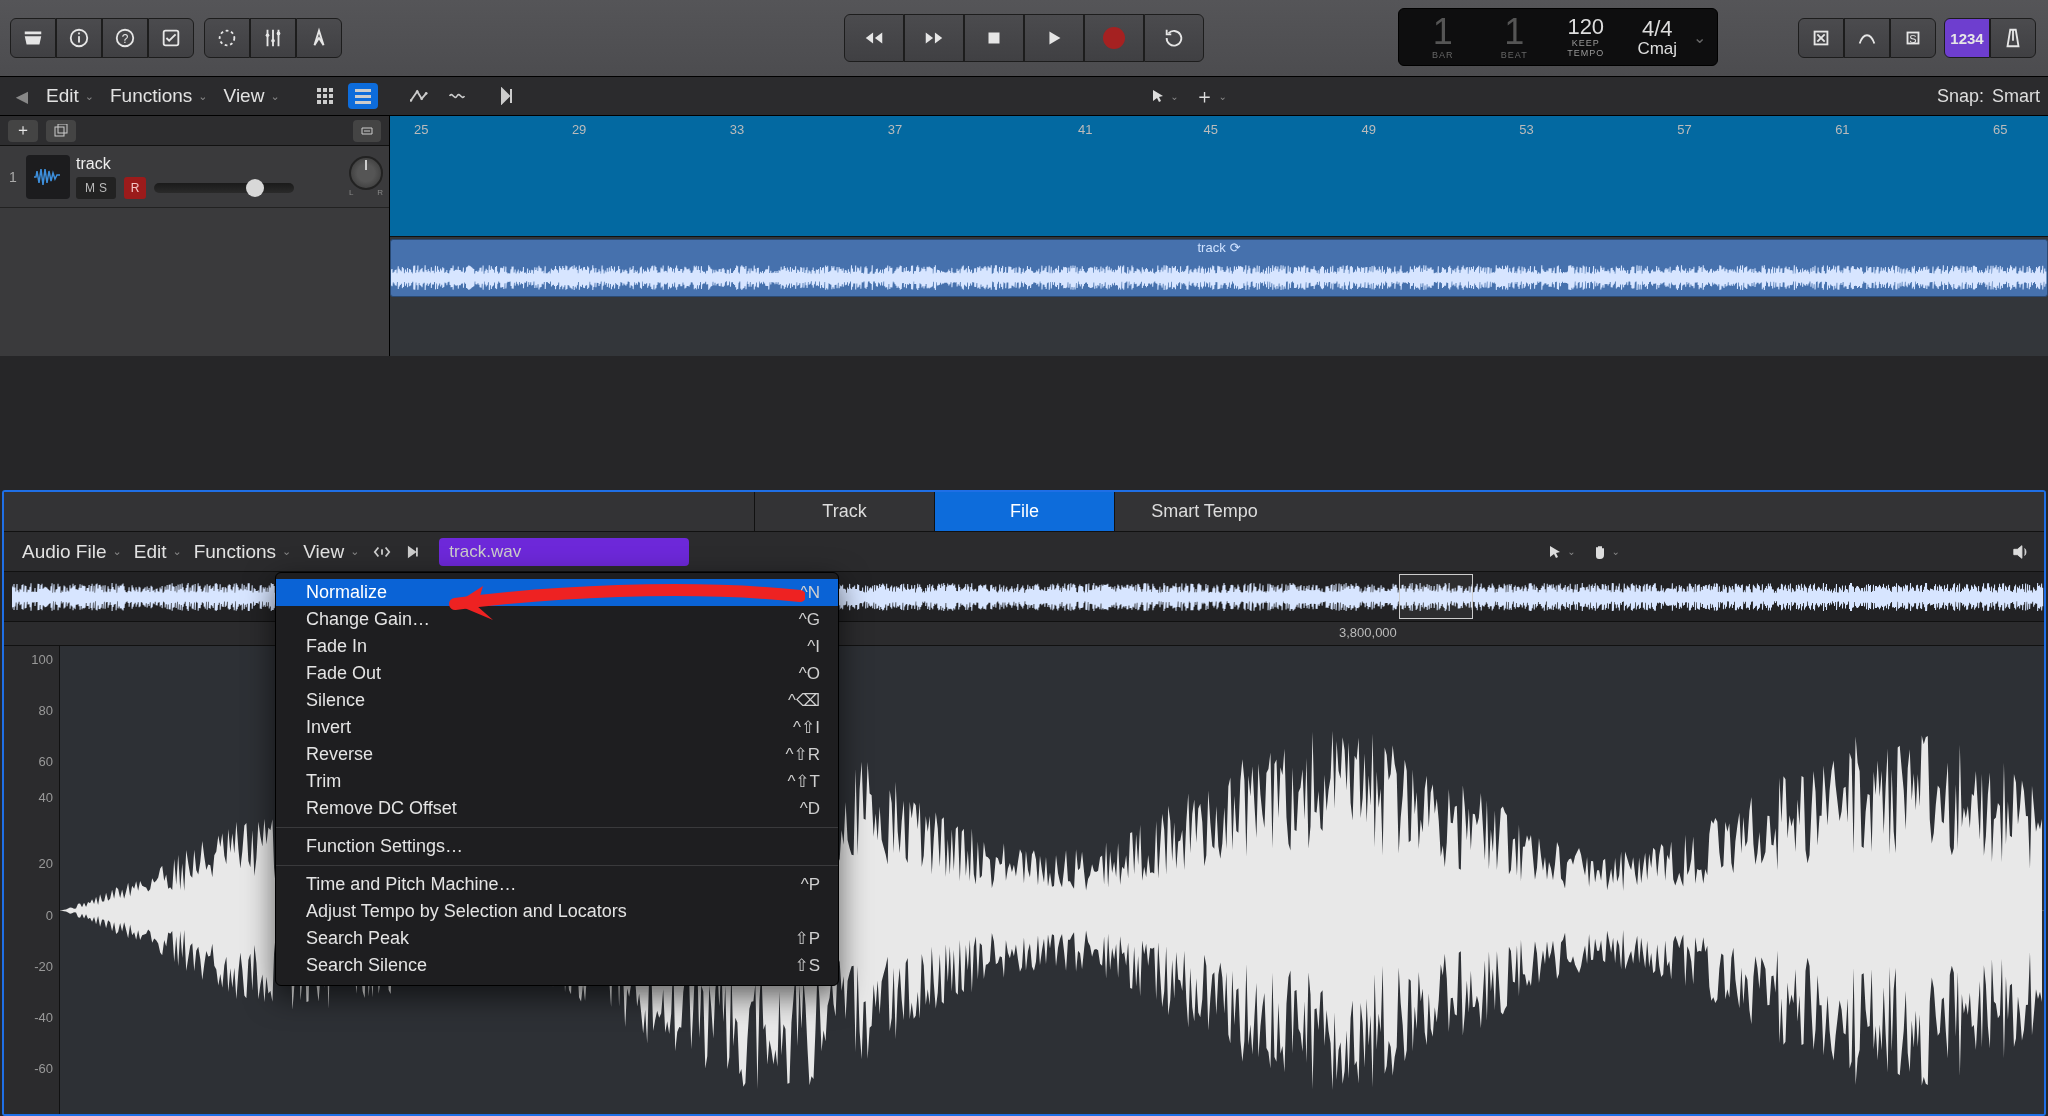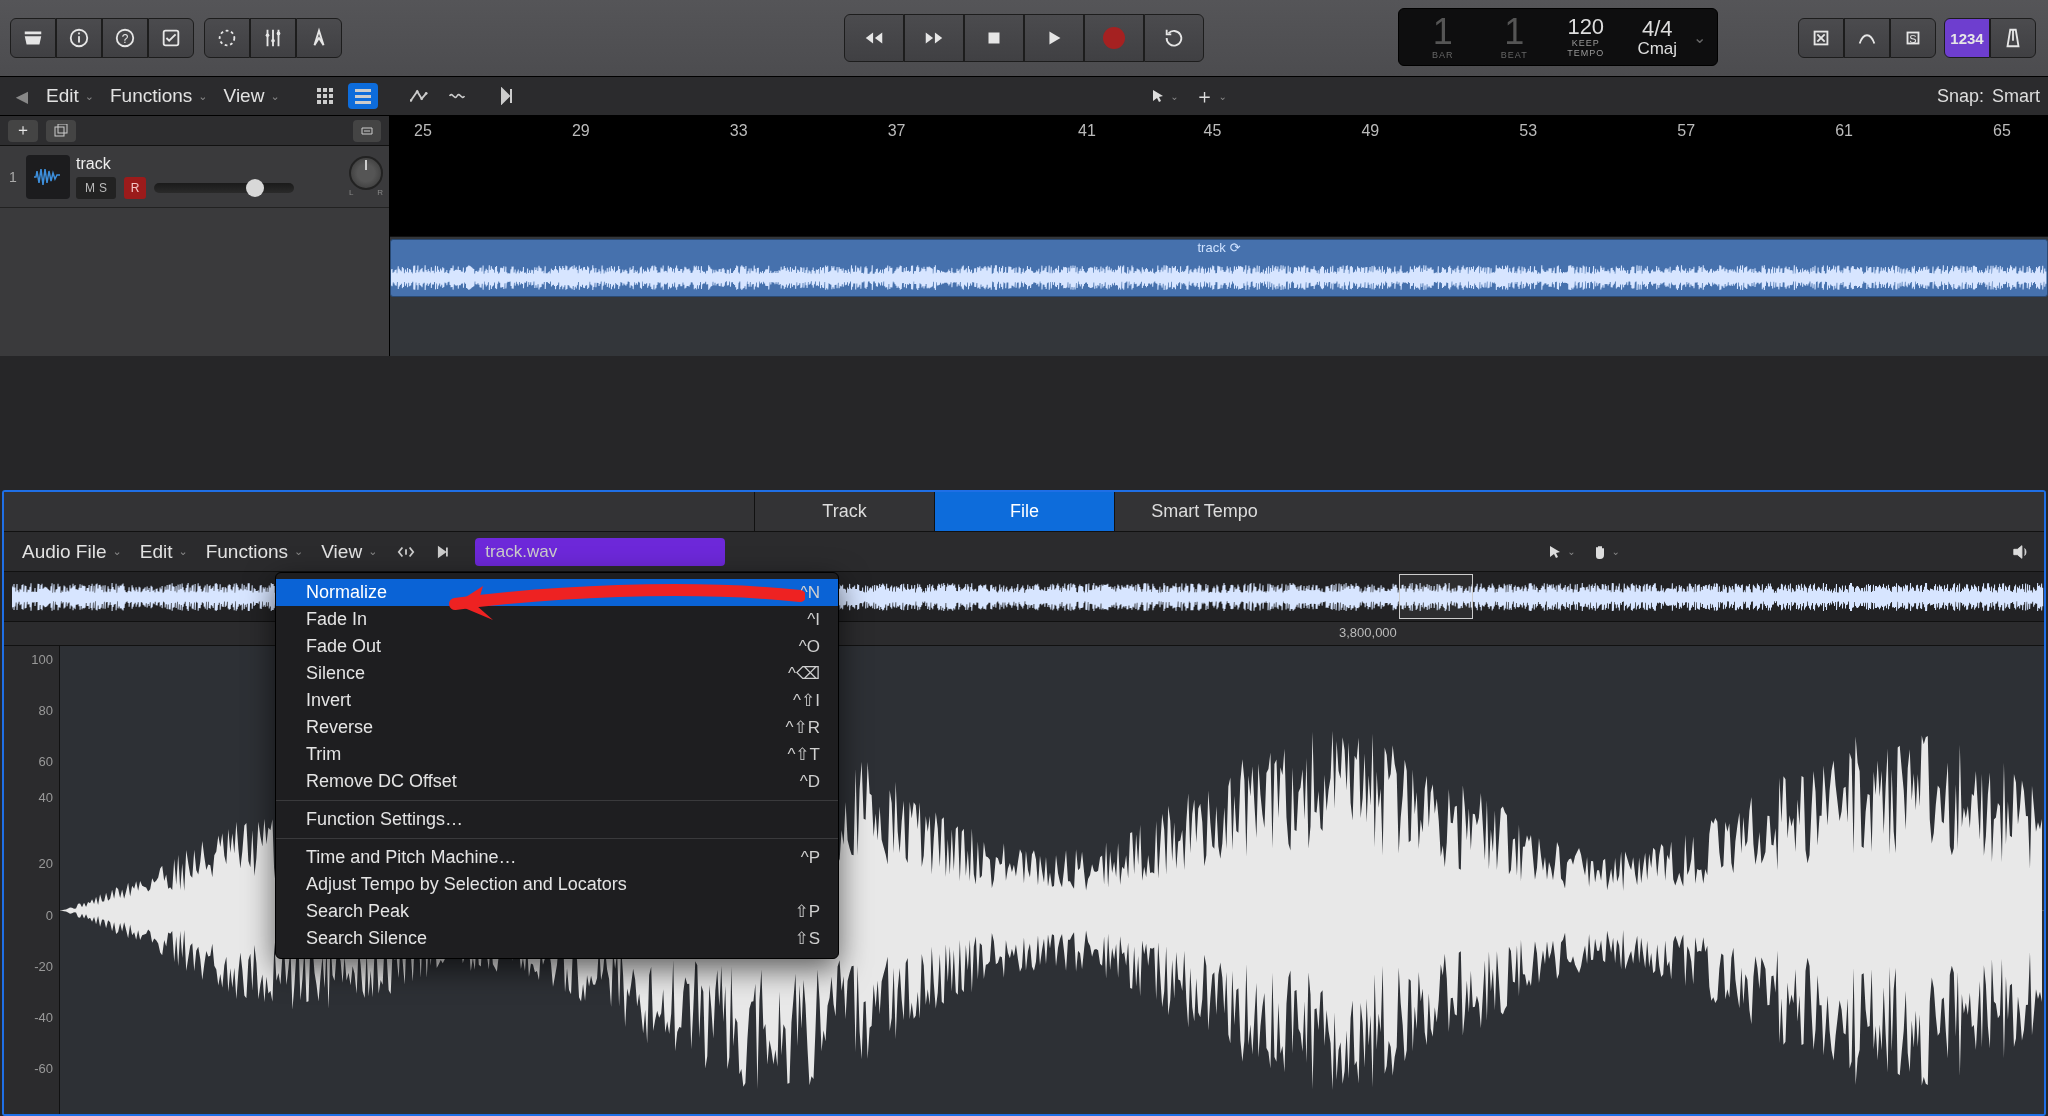--- a/index.html
+++ b/index.html
@@ -72,34 +72,34 @@
   .track-name{font-size:16px;color:#eee;}
   .track-ctrls{display:flex;align-items:center;gap:8px;}
   .ms-box{width:40px;height:22px;background:#222;border-radius:3px;display:flex;align-items:center;justify-content:center;gap:4px;font-size:12px;color:#bbb;}
   .r-box{width:22px;height:22px;background:var(--record-red);border-radius:3px;display:flex;align-items:center;justify-content:center;font-size:12px;color:#f3c6c6;}
   .vol-slider{width:140px;height:10px;background:linear-gradient(#1a1a1a,#2a2a2a);border-radius:5px;position:relative;}
   .vol-thumb{position:absolute;top:-4px;left:92px;width:18px;height:18px;background:#d8d8d8;border-radius:50%;}
   .pan-knob{width:34px;height:34px;border-radius:50%;background:radial-gradient(#555 40%,#333);border:2px solid #222;position:relative;}
   .pan-knob::after{content:"";position:absolute;left:50%;top:2px;width:2px;height:10px;background:#ccc;transform:translateX(-50%);}
   .pan-lbls{font-size:8px;color:#888;display:flex;justify-content:space-between;width:34px;margin-top:-2px;}
 
-  .ruler{height:30px;background:#000000;border-bottom:1px solid #111;position:relative;font-size:16px;color:#bbb;flex:1;}
+  .ruler{height:30px;background:#0369a1;border-bottom:1px solid #111;position:relative;font-size:13px;color:#bbb;flex:1;}
   .ruler span{position:absolute;top:6px;}
   .timeline{flex:1;position:relative;background:#33363a;}
   .region{position:absolute;top:2px;left:0;right:0;height:58px;background:#4671ad;border:1px solid #2a4a74;border-radius:3px;overflow:hidden;}
   .region-label{position:absolute;left:50%;transform:translateX(-50%);top:-1px;font-size:13px;color:#cfe2ff;padding:1px 6px;display:flex;align-items:center;gap:4px;}
   .region-wave{position:absolute;left:0;right:0;top:20px;bottom:2px;}
 
   
   .editor{position:absolute;left:2px;right:2px;top:490px;bottom:0;border:2px solid #1f6fe6;border-radius:3px;background:#2b2b2d;overflow:hidden;}
   .editor-tabs{height:40px;display:flex;background:#333335;border-bottom:1px solid #111;}
   .editor-tabs .spacer{flex:1;}
   .etab{width:180px;display:flex;align-items:center;justify-content:center;font-size:18px;color:#ddd;border-left:1px solid #111;}
   .etab.active{background:#0d6cdb;color:#fff;}
-  .editor-mbar{height:40px;background:#2b2b2d;display:flex;align-items:center;padding:0 12px;gap:6px;border-bottom:1px solid #111;position:relative;}
+  .editor-mbar{height:40px;background:#2b2b2d;display:flex;align-items:center;padding:0 12px;gap:0;border-bottom:1px solid #111;position:relative;}
   .filename-field{width:250px;height:28px;background:#6d28d9;border-radius:4px;padding:0 10px;font-size:17px;color:#ccc;display:flex;align-items:center;margin-left:6px;}
   .speaker-btn{position:absolute;right:6px;}
 
   .overview{height:50px;background:#222224;border-bottom:1px solid #111;position:relative;}
   .overview-wave{position:absolute;left:8px;right:0;top:6px;bottom:6px;}
   .ov-sel{position:absolute;top:2px;bottom:2px;border:1px solid #ccc;background:rgba(255,255,255,0.05);}
   .ov-ruler{height:24px;background:#2b2b2d;border-bottom:1px solid #111;position:relative;font-size:13px;color:#bbb;}
 
   .wave-pane{position:absolute;left:0;right:0;top:154px;bottom:0;display:flex;}
   .db-scale{width:56px;background:#2b2b2d;border-right:1px solid #111;position:relative;font-size:13px;color:#999;}
@@ -496,20 +496,24 @@
     </div>
   </div>
 </div>
 
 <div class="ctx-menu" id="ctxmenu">
     <div class="ctx-item hover">
       <span>Normalize</span>
       <span class="sc">^N</span>
     </div>
     <div class="ctx-item">
+      <span>Change Gain…</span>
+      <span class="sc">^G</span>
+    </div>
+    <div class="ctx-item">
       <span>Fade In</span>
       <span class="sc">^I</span>
     </div>
     <div class="ctx-item">
       <span>Fade Out</span>
       <span class="sc">^O</span>
     </div>
     <div class="ctx-item">
       <span>Silence</span>
       <span class="sc">^⌫</span>

